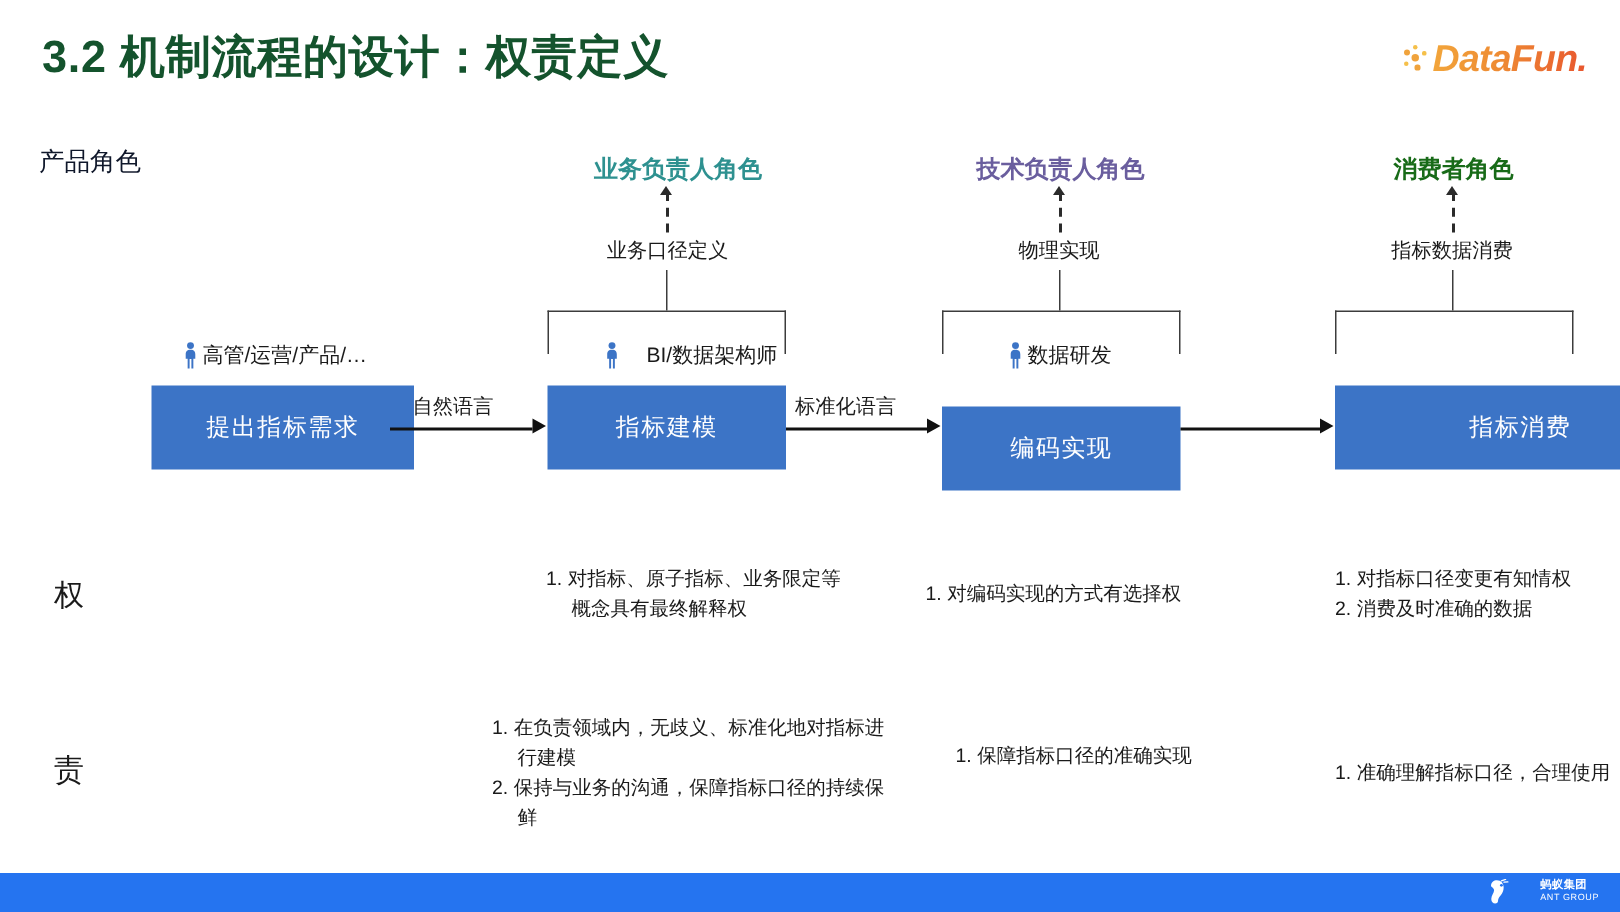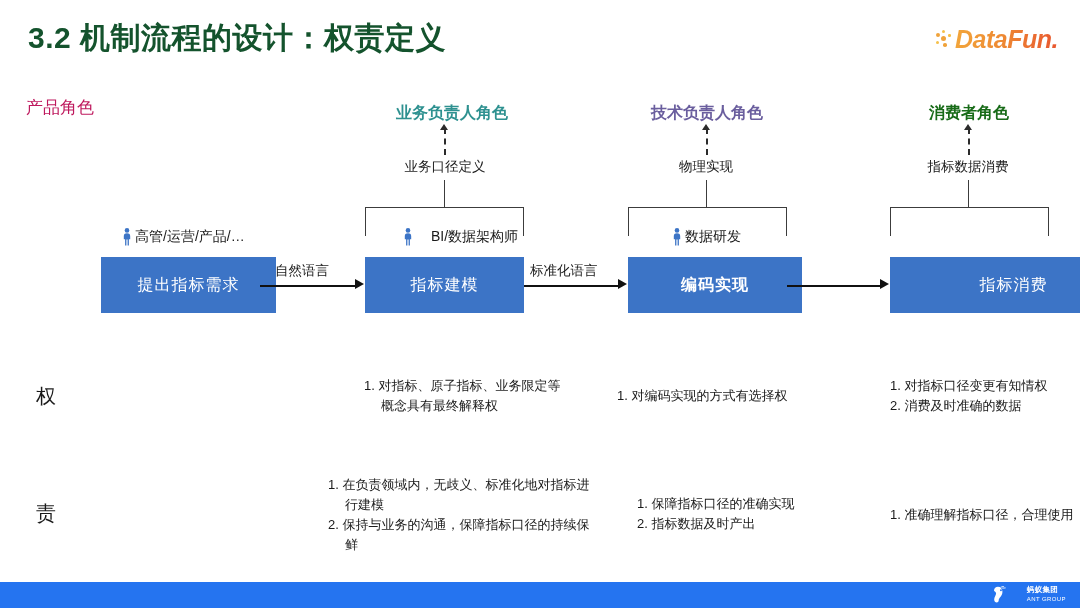--- a/index.html
+++ b/index.html
@@ -27,21 +27,21 @@
   .logo-text{
     font-size:25px;font-weight:bold;font-style:italic;
     background:linear-gradient(95deg,#F2A63B 0%,#EE8A33 45%,#E8552F 100%);
     -webkit-background-clip:text;background-clip:text;
     -webkit-text-fill-color:transparent;color:#E8552F;
     letter-spacing:-.5px;
   }
 
   
   .rolelbl{position:absolute;font-size:16px;font-weight:bold;white-space:nowrap;}
-  .rolelbl.plain{font-weight:normal;color:#be185d;font-size:17px;}
+  .rolelbl.plain{font-weight:normal;color:#0f172a;font-size:17px;}
 
   
   .dash{
     position:absolute;width:0;
     border-left:2px dashed #2b2b2b;
   }
   .dash-arrow{
     position:absolute;width:0;height:0;
     border-left:4px solid transparent;border-right:4px solid transparent;
     border-bottom:6px solid #2b2b2b;
@@ -175,21 +175,21 @@
   <div class="actor" style="left:672px;top:228px;">
     <svg class="person" width="10" height="18" viewBox="0 0 10 18">
       <circle cx="5" cy="2.4" r="2.3" fill="#3C74C6"></circle>
       <path d="M5 5.2 C2.6 5.2 1.8 6.4 1.8 8.2 L1.8 11.2 L3.1 11.2 L3.1 17.6 L4.4 17.6 L4.4 11.4 L5.6 11.4 L5.6 17.6 L6.9 17.6 L6.9 11.2 L8.2 11.2 L8.2 8.2 C8.2 6.4 7.4 5.2 5 5.2 Z" fill="#3C74C6"></path>
     </svg>
     <span>数据研发</span>
   </div>
 
   <div class="box" style="left:101px;top:257px;width:175px;font-family:Liberation Serif, serif;">提出指标需求</div>
   <div class="box" style="left:365px;top:257px;width:159px;">指标建模</div>
-  <div class="box" style="left:628px;top:257px;width:174px;font-weight:bold;">编码实现</div>
+  <div class="box" style="left:628px;top:271px;width:159px;">编码实现</div>
   <div class="box" style="left:890px;top:257px;width:159px;padding-left:44px;">指标消费</div>
 
   <div class="arrow-line" style="left:260px;top:285px;width:95px;"></div>
   <div class="arrow-head" style="left:355px;top:279px;"></div>
   <div class="arrow-lbl" style="left:275px;top:262px;">自然语言</div>
 
   <div class="arrow-line" style="left:524px;top:285px;width:94px;"></div>
   <div class="arrow-head" style="left:618px;top:279px;"></div>
   <div class="arrow-lbl" style="left:530px;top:262px;">标准化语言</div>
 
@@ -222,21 +222,20 @@
   <div class="note" style="left:328px;top:475px;width:264px;">
     <ol>
       <li>1. 在负责领域内，无歧义、标准化地对指标进行建模</li>
       <li>2. 保持与业务的沟通，保障指标口径的持续保鲜</li>
     </ol>
   </div>
 
   <div class="note" style="left:637px;top:494px;width:220px;">
     <ol>
       <li>1. 保障指标口径的准确实现</li>
-      <li>2. 指标数据及时产出</li>
     </ol>
   </div>
 
   <div class="note" style="left:890px;top:505px;width:220px;">
     <ol>
       <li>1. 准确理解指标口径，合理使用</li>
     </ol>
   </div>
 
   <div class="footer">

